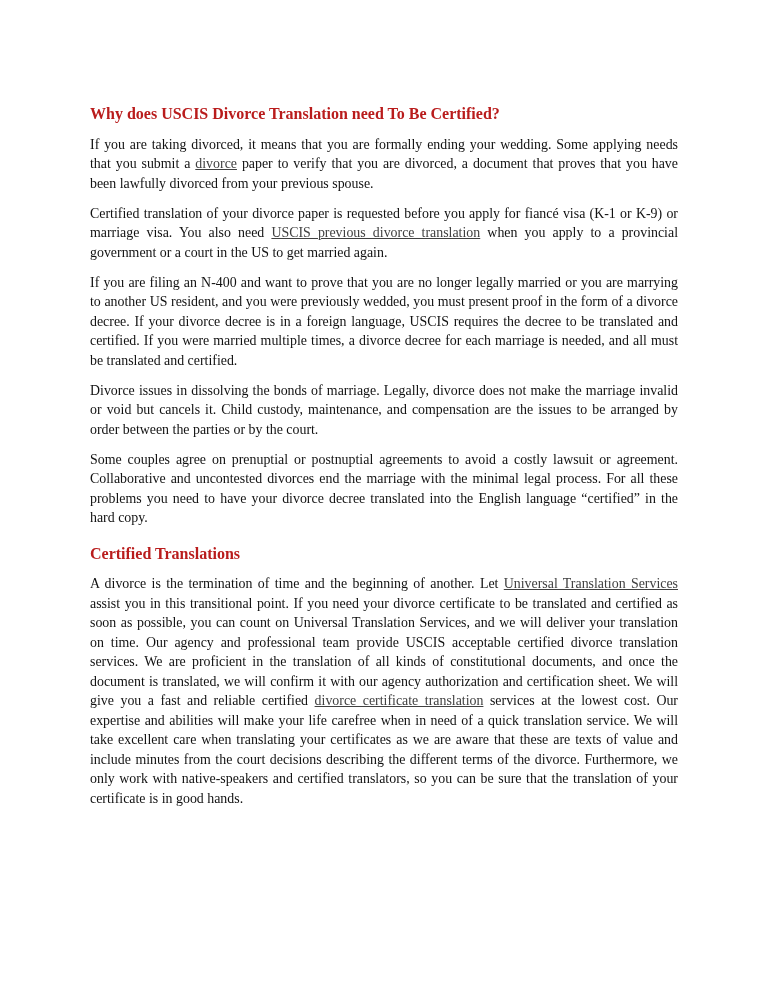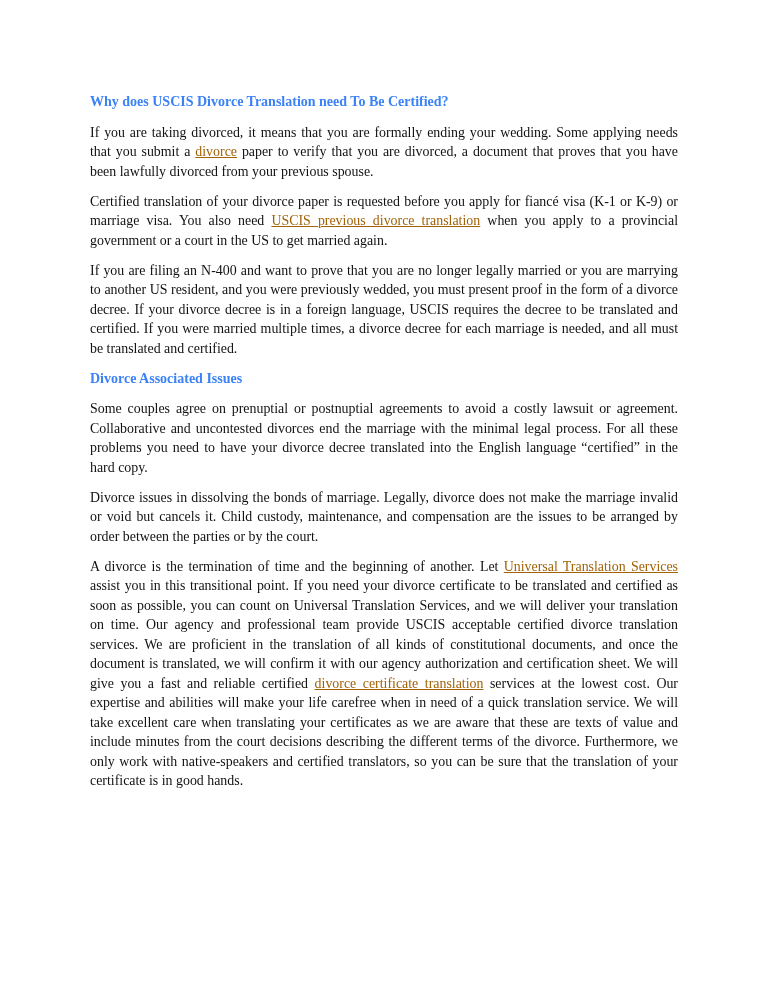--- a/index.html
+++ b/index.html
@@ -3,33 +3,33 @@
   <meta charset="utf-8">
   <style>
     html, body { margin: 0; padding: 0; background: #ffffff; }
     body { width: 768px; height: 994px; overflow: hidden; position: relative; }
     .page {
       position: absolute; left: 90px; top: 88px; width: 588px;
       font-family: "Liberation Serif", serif; font-size: 13.9px; line-height: 19.5px;
       color: #111111;
     }
     h2 {
-      font-family: "Liberation Serif", serif; font-weight: bold; font-size: 14px;
-      margin: 4px 0 11px 0; line-height: 19.5px; color: #3b82f6;
+      font-family: "Liberation Serif", serif; font-weight: bold; font-size: 16px;
+      margin: 16px 0 11px 0; line-height: 19.5px; color: #b91c1c;
     }
     p { margin: 0 0 10.5px 0; text-align: justify; }
-    a { color: #a16207; text-decoration: underline; }
+    a { color: #404040; text-decoration: underline; }
   </style>
 </head>
 <body>
 
 <div class="page">
   <h2>Why does USCIS Divorce Translation need To Be Certified?</h2>
   <p><span>If you are taking divorced, it means that you are formally ending your wedding. Some applying needs that you submit a </span><a>divorce</a><span> paper to verify that you are divorced, a document that proves that you have been lawfully divorced from your previous spouse.</span></p>
   <p><span>Certified translation of your divorce paper is requested before you apply for fiancé visa (K-1 or K-9) or marriage visa. You also need </span><a>USCIS previous divorce translation</a><span> when you apply to a provincial government or a court in the US to get married again.</span></p>
   <p>If you are filing an N-400 and want to prove that you are no longer legally married or you are marrying to another US resident, and you were previously wedded, you must present proof in the form of a divorce decree. If your divorce decree is in a foreign language, USCIS requires the decree to be translated and certified. If you were married multiple times, a divorce decree for each marriage is needed, and all must be translated and certified.</p>
 
-  <h2>Divorce Associated Issues</h2>
+  <p>Divorce issues in dissolving the bonds of marriage. Legally, divorce does not make the marriage invalid or void but cancels it. Child custody, maintenance, and compensation are the issues to be arranged by order between the parties or by the court.</p>
   <p>Some couples agree on prenuptial or postnuptial agreements to avoid a costly lawsuit or agreement. Collaborative and uncontested divorces end the marriage with the minimal legal process. For all these problems you need to have your divorce decree translated into the English language “certified” in the hard copy.</p>
-  <p>Divorce issues in dissolving the bonds of marriage. Legally, divorce does not make the marriage invalid or void but cancels it. Child custody, maintenance, and compensation are the issues to be arranged by order between the parties or by the court.</p>
 
+  <h2>Certified Translations</h2>
   <p><span>A divorce is the termination of time and the beginning of another. Let </span><a>Universal Translation Services</a><span> assist you in this transitional point. If you need your divorce certificate to be translated and certified as soon as possible, you can count on Universal Translation Services, and we will deliver your translation on time. Our agency and professional team provide USCIS acceptable certified divorce translation services. We are proficient in the translation of all kinds of constitutional documents, and once the document is translated, we will confirm it with our agency authorization and certification sheet. We will give you a fast and reliable certified </span><a>divorce certificate translation</a><span> services at the lowest cost. Our expertise and abilities will make your life carefree when in need of a quick translation service. We will take excellent care when translating your certificates as we are aware that these are texts of value and include minutes from the court decisions describing the different terms of the divorce. Furthermore, we only work with native-speakers and certified translators, so you can be sure that the translation of your certificate is in good hands.</span></p>
 </div>
 
 </body></html>

